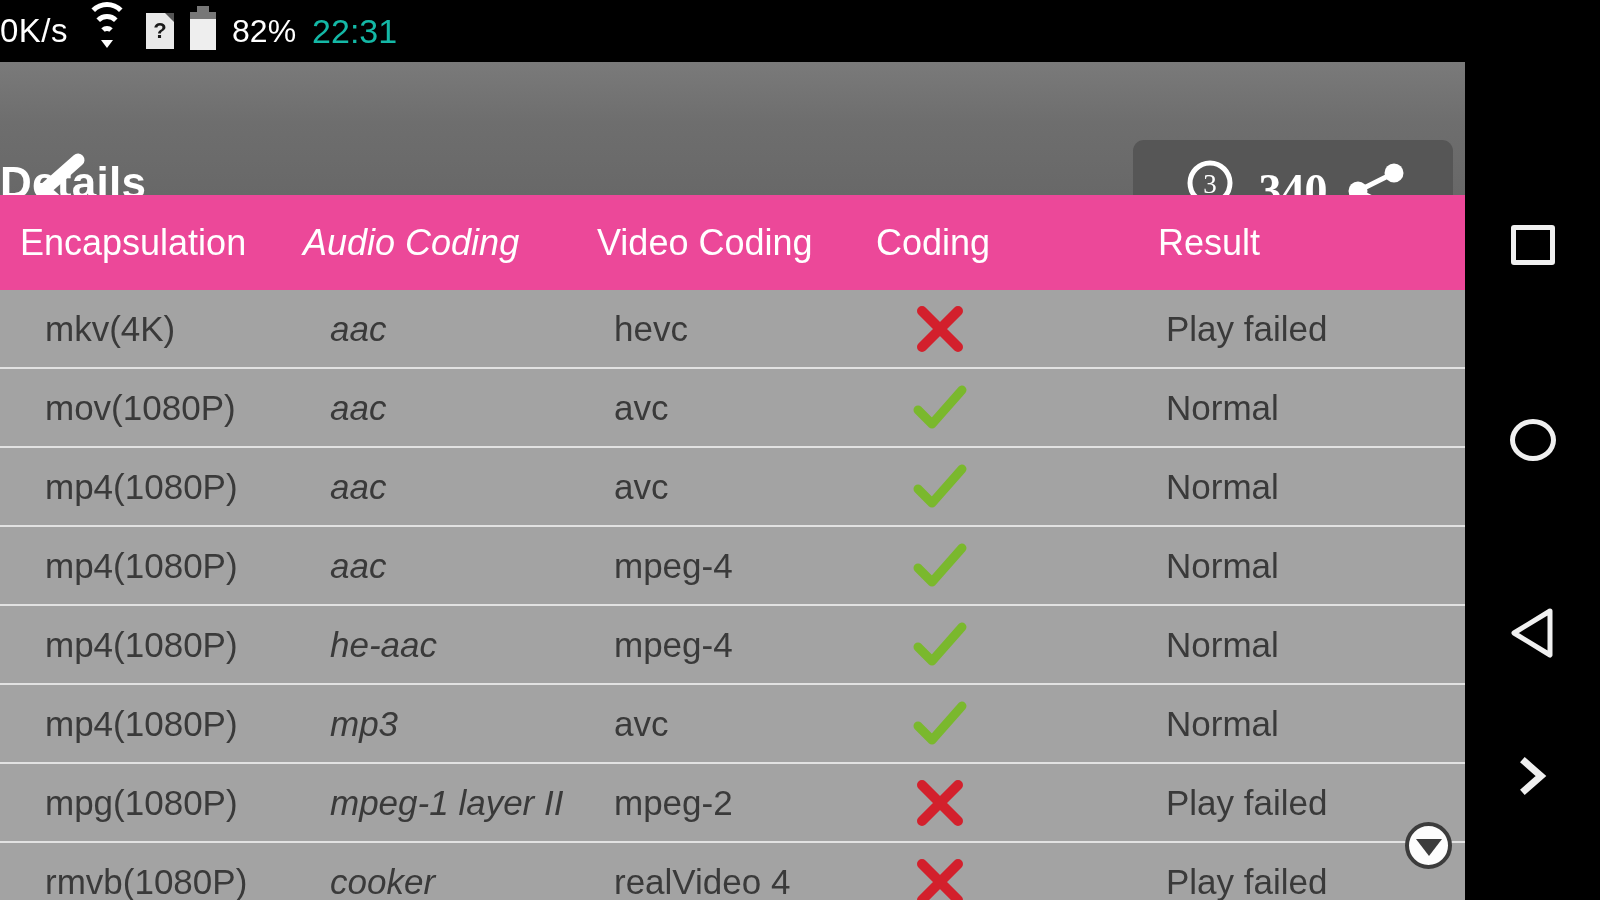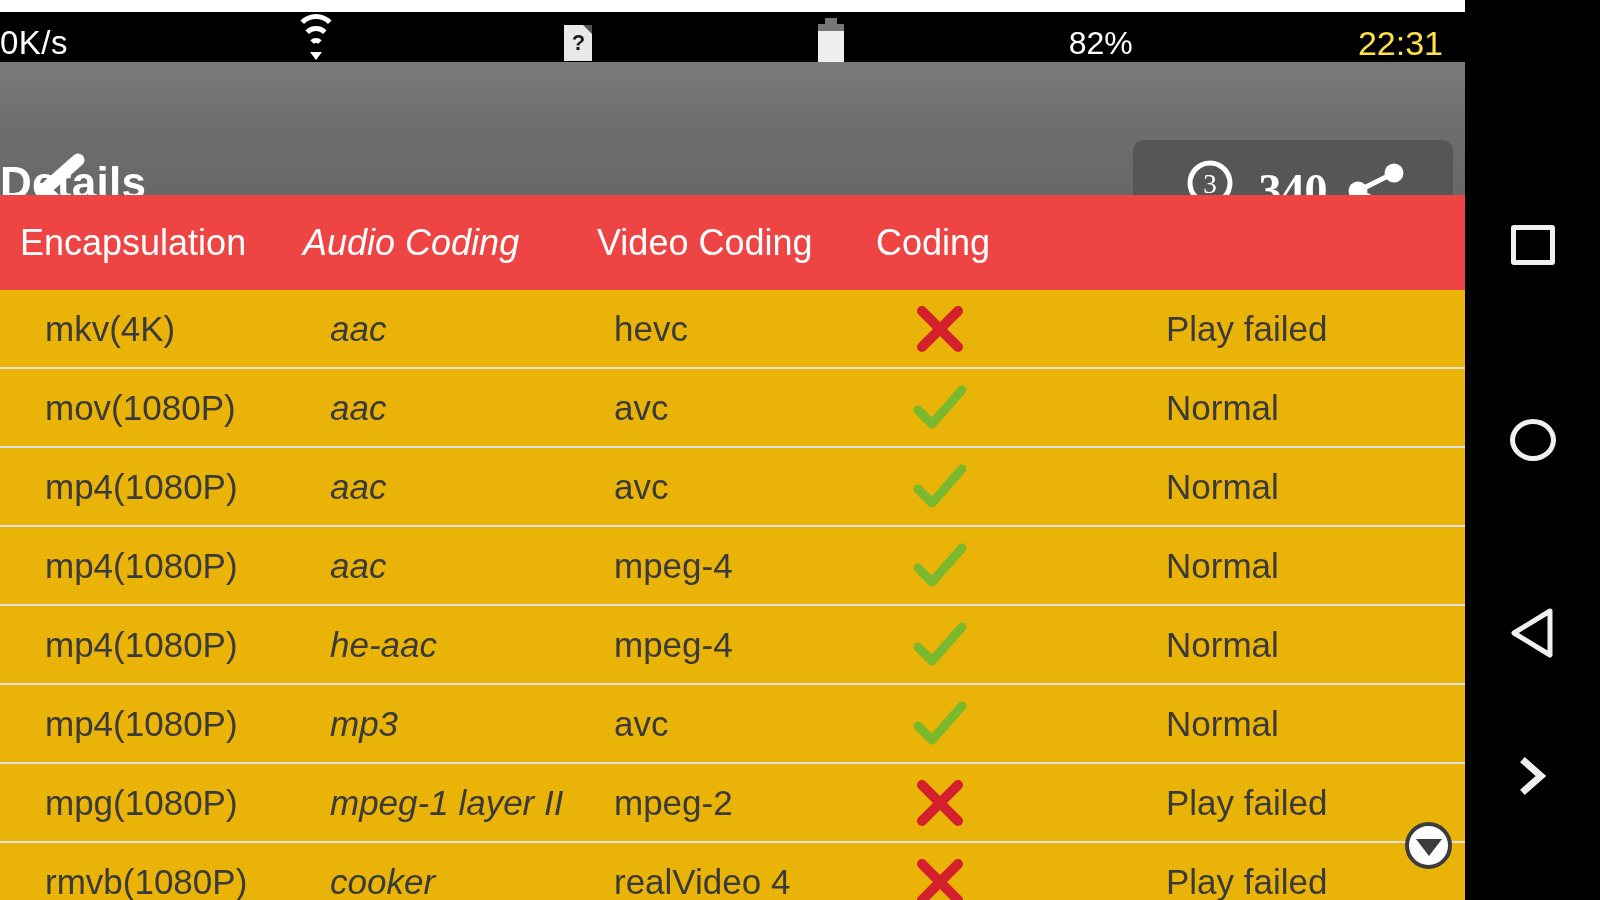--- a/index.html
+++ b/index.html
@@ -9,26 +9,26 @@
     font-family: "Liberation Sans", sans-serif;
     overflow: hidden;
   }
   #screen { position: relative; width: 1600px; height: 900px; background: #000; }
 
   
   #device { position: absolute; left: 0; top: 0; width: 1465px; height: 900px; background: #fff; }
 
   
   #statusbar {
-    position: absolute; left: 0; top: 12px; width: 1465px; height: 62px;
-    background: #000; display: flex; align-items: center; justify-content: space-between;
+    position: absolute; left: 0; top: 0; width: 1465px; height: 62px;
+    background: #000; display: flex; align-items: center; justify-content: flex-start;
     padding-right: 22px; gap: 16px;
   }
   .sb-text { color: #fff; font-size: 33px; letter-spacing: .5px; }
-  .sb-time { color: #fde047; font-size: 34px; }
+  .sb-time { color: #14b8a6; font-size: 34px; }
   .sb-pct  { color: #fff; font-size: 32px; }
 
   
   .wifi { position: relative; width: 46px; height: 34px; }
   .wifi i {
     position: absolute; left: 50%; bottom: 6px; transform: translateX(-50%);
     border: 5px solid #fff; border-bottom-color: transparent;
     border-left-color: transparent; border-right-color: transparent;
     border-radius: 50%; display: block;
   }
@@ -82,36 +82,36 @@
     background: #565656; border-radius: 11px;
     display: flex; align-items: center; justify-content: center; gap: 18px;
   }
   #chip .medal { width: 62px; height: 66px; position: relative; }
   #chip .count { color: #fff; font-size: 46px; font-weight: bold; font-family: "Liberation Serif", serif; }
   #chip .share { width: 62px; height: 56px; }
 
   
   #thead {
     position: absolute; left: 0; top: 195px; width: 1465px; height: 95px;
-    background: #ef4444;
+    background: #ec4899;
   }
   #thead .cell, .row .cell {
     position: absolute; top: 0; height: 100%;
     display: flex; align-items: center; white-space: nowrap;
   }
   #thead .cell { color: #fff; font-size: 36px; font-family: "Liberation Sans Narrow","Liberation Sans", sans-serif; }
 
   .c0 { left: 20px;   width: 265px; justify-content: flex-start; }
   .c1 { left: 303px;  width: 265px; justify-content: flex-start; font-style: italic; }
   .c2 { left: 597px;  width: 260px; justify-content: flex-start; }
   .c3 { left: 876px;  width: 250px; justify-content: flex-start; }
   .c4 { left: 1158px; width: 300px; justify-content: flex-start; }
 
   #tbody { position: absolute; left: 0; top: 290px; width: 1465px; height: 610px; background: #fff; overflow: hidden; }
-  .row { position: relative; height: 79px; width: 1465px; background: #eab308; border-bottom: 2px solid #e2e2e2; }
+  .row { position: relative; height: 79px; width: 1465px; background: #a3a3a3; border-bottom: 2px solid #e2e2e2; }
   .row .cell { font-size: 35px; color: #3a3a3a; }
   .row .c0 { left: 45px;  width: 270px; }
   .row .c1 { left: 330px; width: 270px; }
   .row .c2 { left: 614px; width: 265px; }
   .row .c3 { left: 876px; width: 250px; justify-content: flex-start; padding-left: 36px; }
   .row .c4 { left: 1166px; width: 300px; }
 
   .res-ok   { color: #7ab82d; }
   .res-fail { color: #d3202c; }
 
@@ -200,20 +200,21 @@
           </svg>
         </span>
       </div>
     </div>
 
     <div id="thead">
       <div class="cell c0">Encapsulation</div>
       <div class="cell c1">Audio Coding</div>
       <div class="cell c2">Video Coding</div>
       <div class="cell c3">Coding</div>
+      <div class="cell c4">Result</div>
     </div>
 
     <div id="tbody">
         <div class="row">
           <div class="cell c0">mkv(4K)</div>
           <div class="cell c1">aac</div>
           <div class="cell c2">hevc</div>
           <div class="cell c3">
             <svg class="mark" viewBox="0 0 56 52">
               <path d="M10 8 L46 44 M46 8 L10 44" fill="none" stroke="#d3202c" stroke-width="10" stroke-linecap="round"></path>

